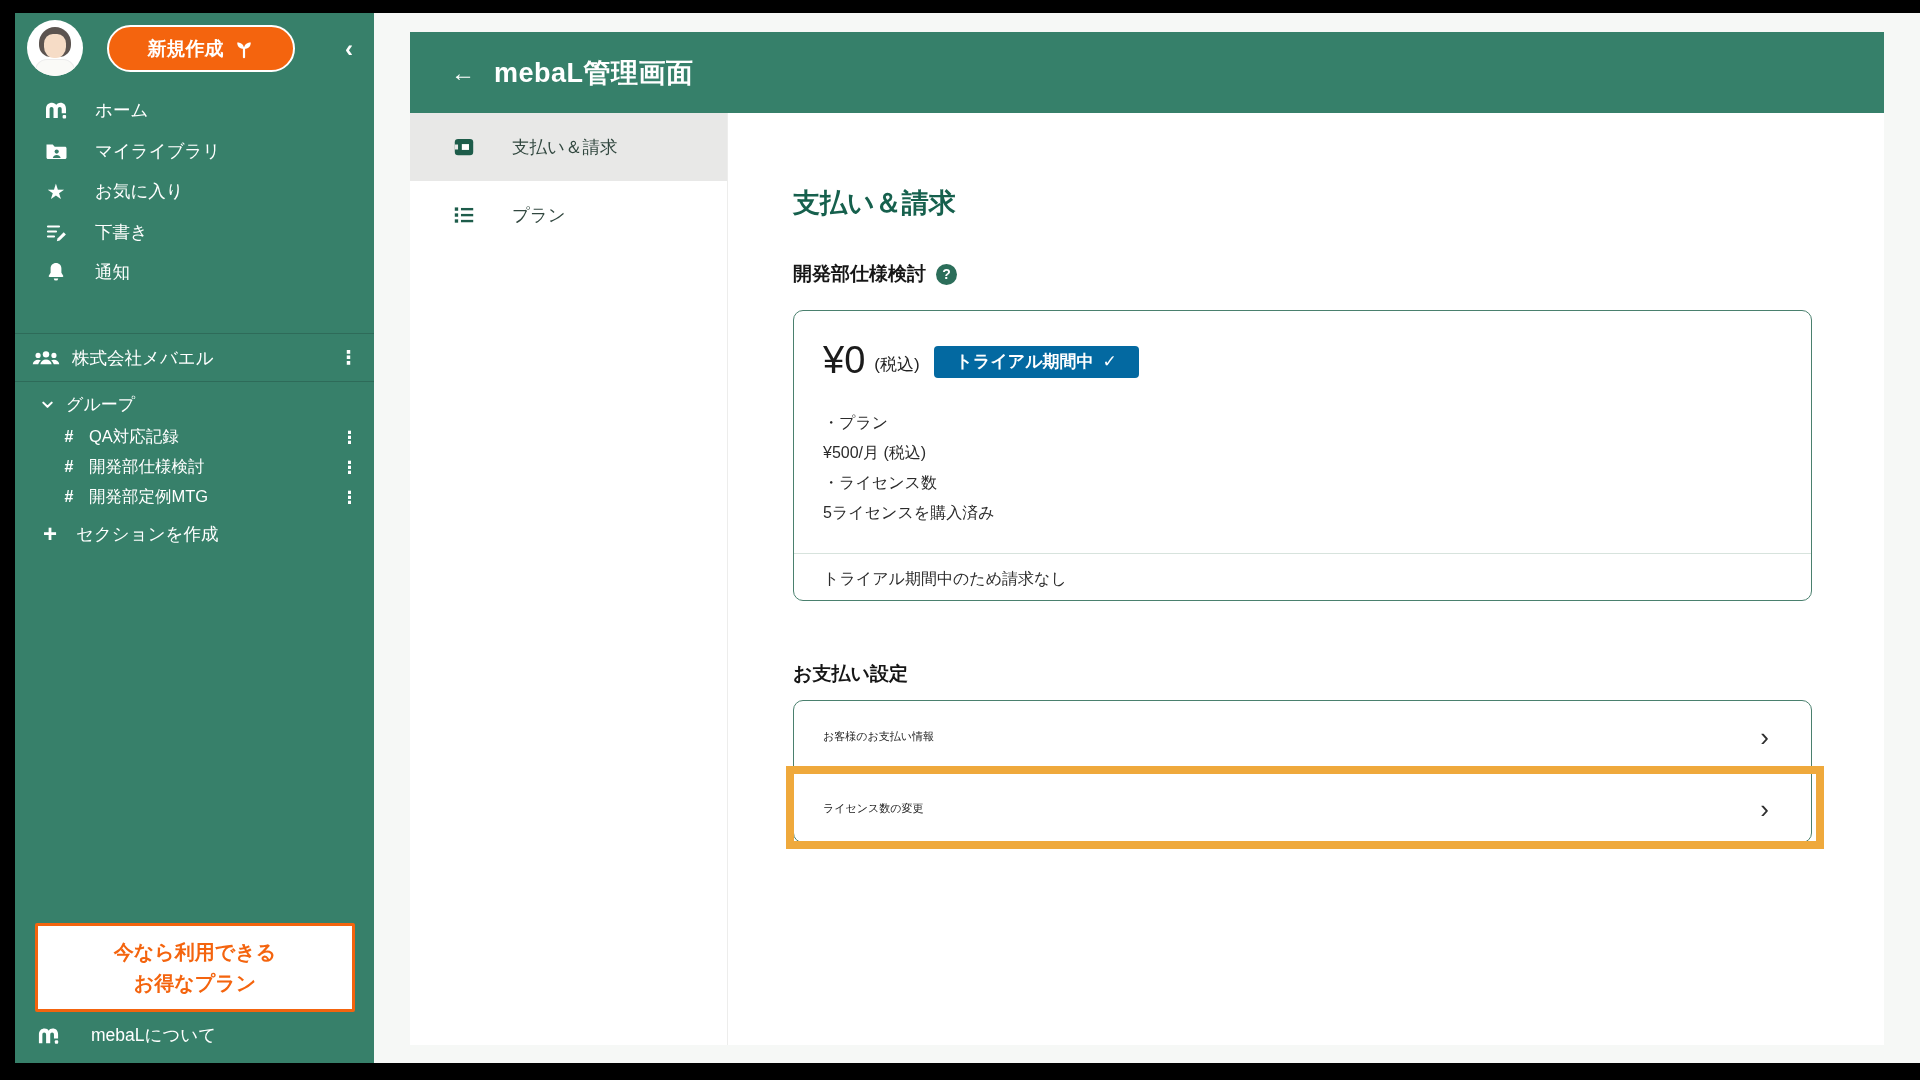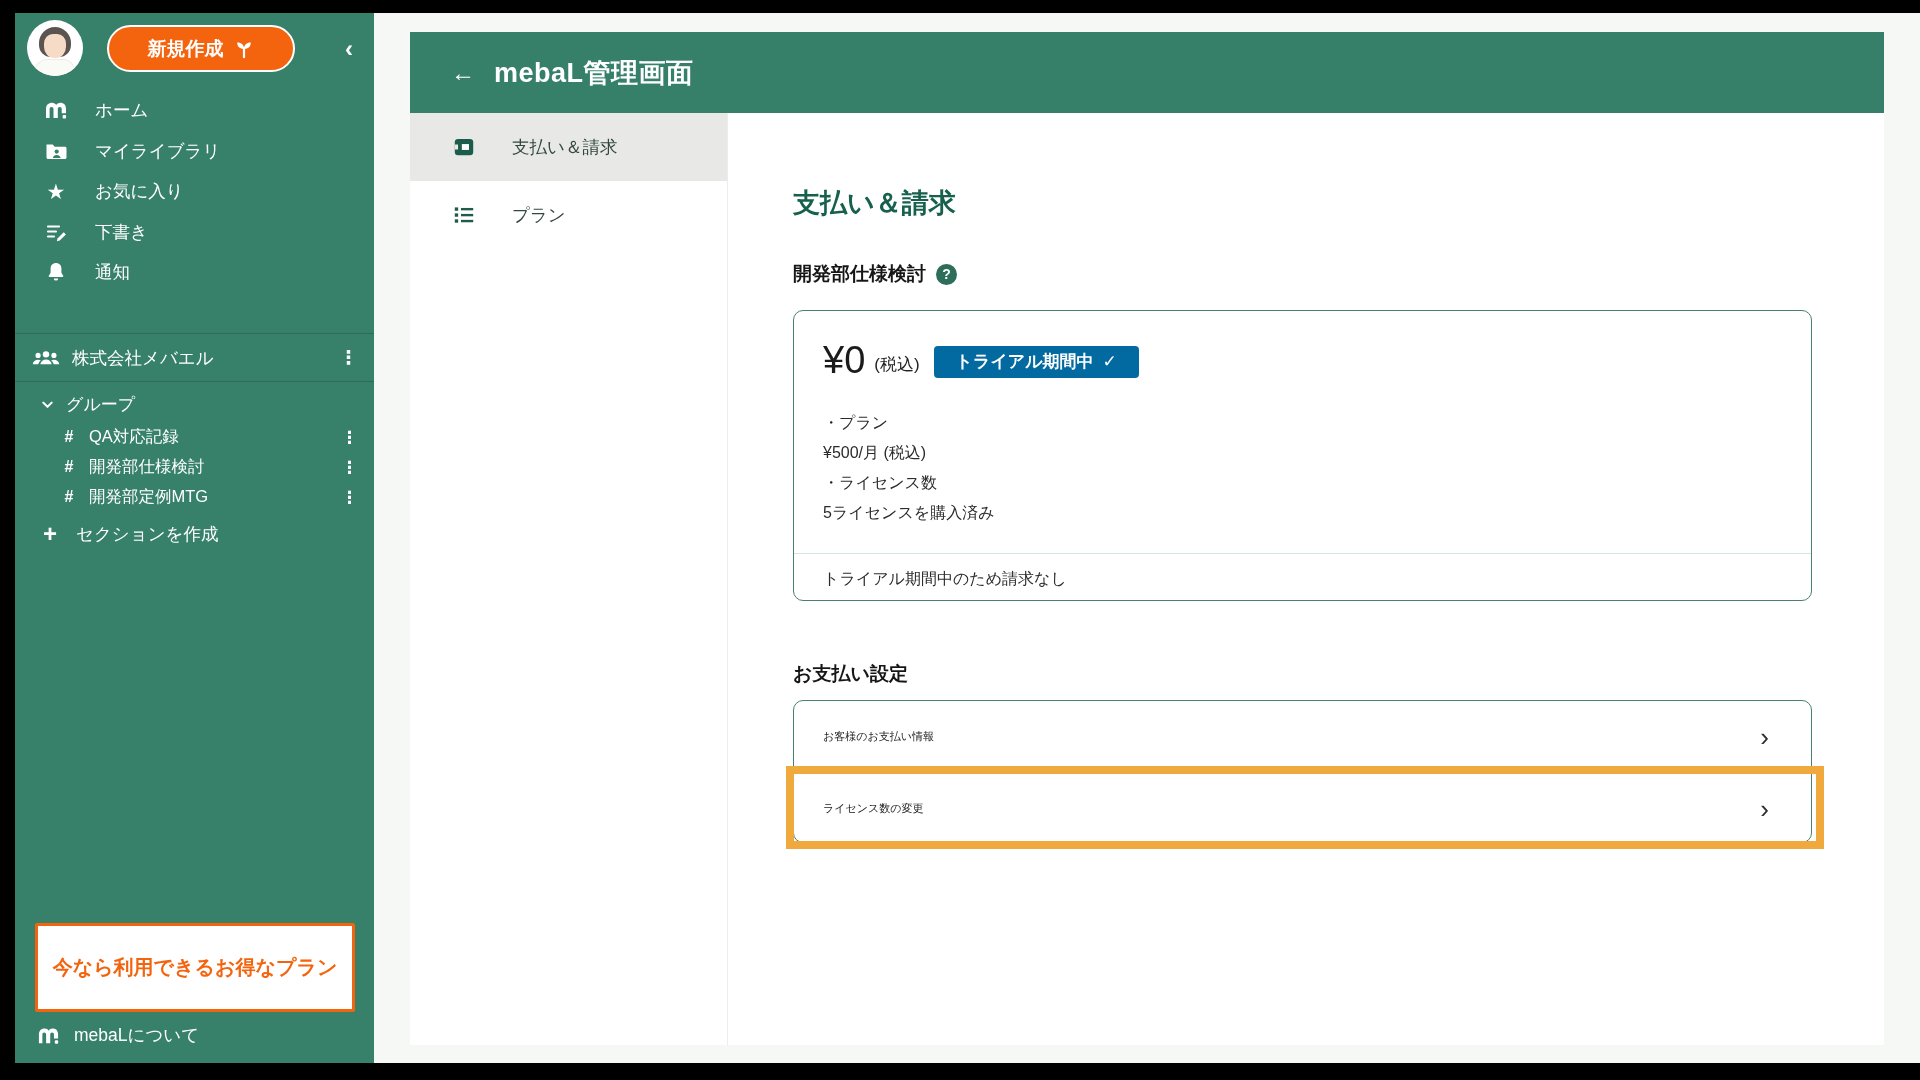--- a/index.html
+++ b/index.html
@@ -23,22 +23,22 @@
   .star-glyph{font-size:21px;line-height:1;}
   .sdiv{position:absolute;left:0;width:359px;border-top:1px solid rgba(0,0,0,0.16);}
   .ws-row{position:absolute;left:0;top:321px;width:359px;height:47px;display:flex;align-items:center;padding-left:16px;gap:11px;font-size:17.5px;cursor:pointer;box-sizing:border-box;}
   .kebab{position:absolute;right:16px;font-size:19px;font-weight:bold;letter-spacing:0;cursor:pointer;line-height:1;}
   .grp-row{position:absolute;left:0;top:374px;width:359px;height:34px;display:flex;align-items:center;padding-left:24px;gap:11px;font-size:17px;cursor:pointer;box-sizing:border-box;}
   .grp-item{position:absolute;left:0;width:359px;height:30px;display:flex;align-items:center;padding-left:46px;gap:12px;font-size:16.5px;cursor:pointer;box-sizing:border-box;}
   .hash{font-size:16px;font-weight:bold;width:16px;text-align:center;}
   .create-row{position:absolute;left:0;top:503px;width:359px;height:36px;display:flex;align-items:center;padding-left:22px;gap:13px;font-size:17.5px;cursor:pointer;box-sizing:border-box;}
   .plus-glyph{font-size:24px;font-weight:bold;line-height:1;width:26px;text-align:center;}
   .promo{position:absolute;left:20px;top:910px;width:320px;height:89px;background:#fff;border:3px solid #f4640e;border-radius:2px;
-         display:flex;flex-direction:row;align-items:center;justify-content:center;color:#f4640e;font-size:20px;font-weight:bold;line-height:31px;cursor:pointer;box-sizing:border-box;}
-  .about-row{position:absolute;left:0;top:1002px;width:359px;height:40px;display:flex;align-items:center;padding-left:20px;gap:13px;font-size:17.5px;font-weight:500;cursor:pointer;box-sizing:border-box;}
+         display:flex;flex-direction:column;align-items:center;justify-content:center;color:#f4640e;font-size:20px;font-weight:bold;line-height:31px;cursor:pointer;box-sizing:border-box;}
+  .about-row{position:absolute;left:0;top:1002px;width:359px;height:40px;display:flex;align-items:center;padding-left:20px;gap:30px;font-size:17.5px;font-weight:500;cursor:pointer;box-sizing:border-box;}
 
   
   .admin-header{position:absolute;left:395px;top:19px;width:1474px;height:81px;background:#36806a;color:#fff;
                 display:flex;align-items:center;padding-left:41px;gap:19px;box-sizing:border-box;}
   .back-arrow{font-size:24px;cursor:pointer;line-height:1;}
   .admin-title{font-size:27px;font-weight:bold;letter-spacing:0.5px;}
 
   
   .admin-nav{position:absolute;left:395px;top:100px;width:318px;height:932px;background:#fff;border-right:1px solid #ededec;box-sizing:border-box;}
   .anav-item{height:68px;display:flex;align-items:center;padding-left:40px;gap:34px;font-size:17.5px;color:#31473f;cursor:pointer;}

